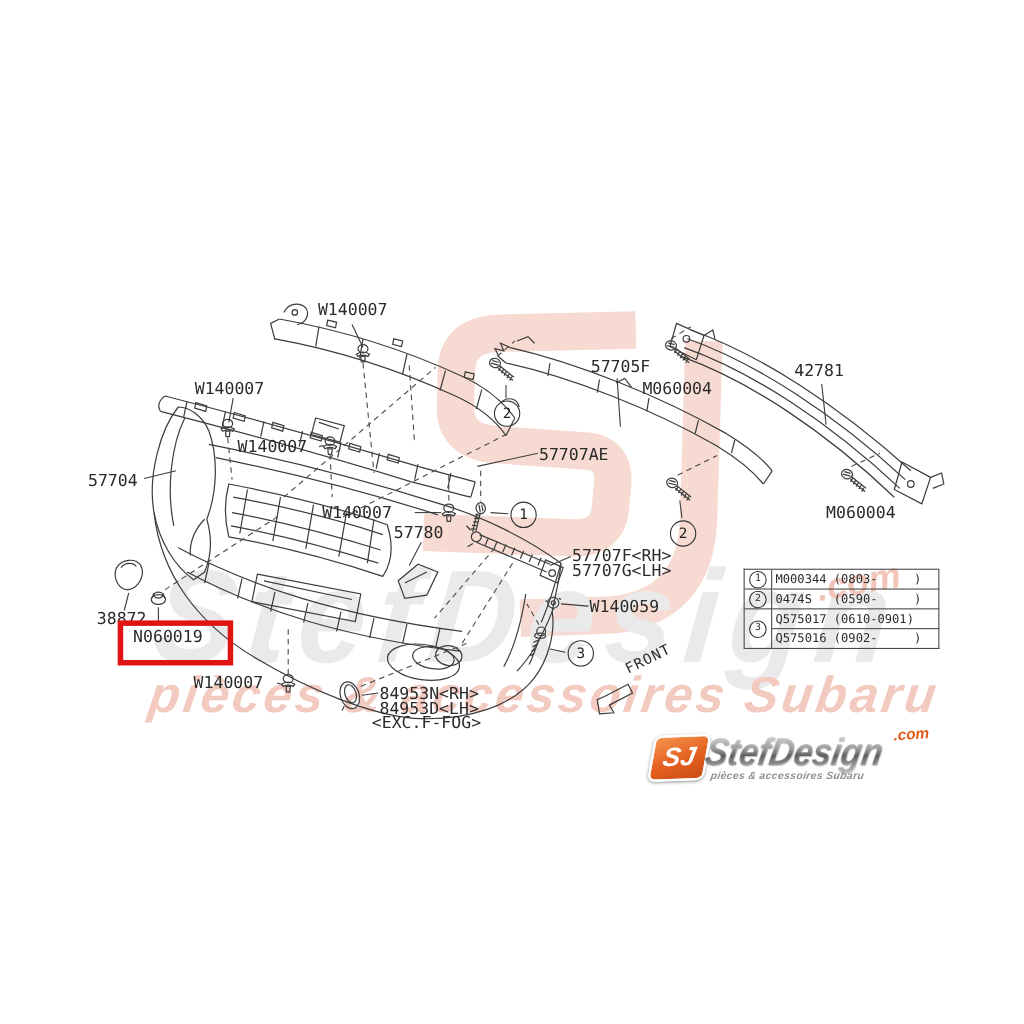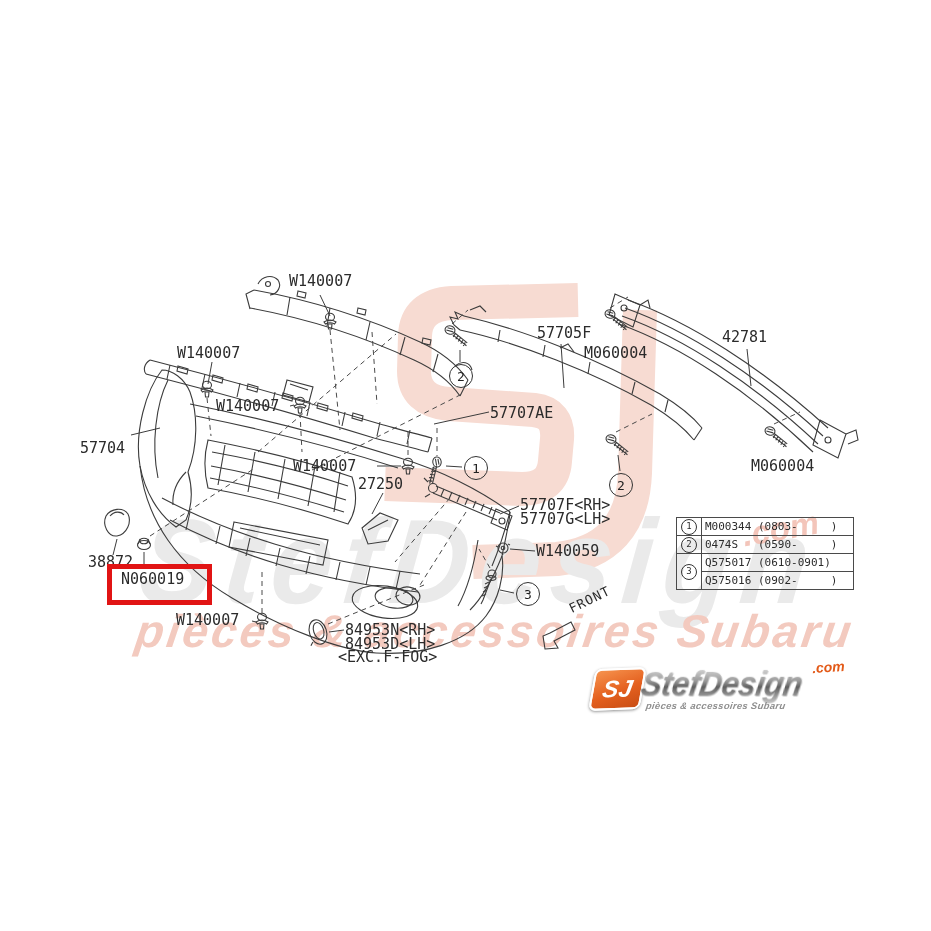--- a/index.html
+++ b/index.html
@@ -255,23 +255,23 @@
     </g>
 
     <g fill="none" stroke="#3c3c3c" stroke-width="1.1">
       <path d="M545,649 L558,648 L554,641 L575,630 L571,622 L550,633 L543,636 Z"></path>
     </g>
   </svg>
 
   <div class="lbl" style="left:289px;top:272px">W140007</div>
   <div class="lbl" style="left:177px;top:344px">W140007</div>
   <div class="lbl" style="left:216px;top:397px">W140007</div>
-  <div class="lbl" style="left:80px;top:439px">57704</div>
+  <div class="lbl" style="left:80px;top:428px">57704</div>
   <div class="lbl" style="left:293px;top:457px">W140007</div>
-  <div class="lbl" style="left:358px;top:475px">27250</div>
+  <div class="lbl" style="left:358px;top:475px">57780</div>
   <div class="lbl" style="left:537px;top:324px">57705F</div>
   <div class="lbl" style="left:584px;top:344px">M060004</div>
   <div class="lbl" style="left:722px;top:328px">42781</div>
   <div class="lbl" style="left:490px;top:404px">57707AE</div>
   <div class="lbl" style="left:751px;top:457px">M060004</div>
   <div class="lbl" style="left:520px;top:496px">57707F&lt;RH&gt;</div>
   <div class="lbl" style="left:520px;top:510px">57707G&lt;LH&gt;</div>
   <div class="lbl" style="left:536px;top:542px">W140059</div>
   <div class="lbl" style="left:88px;top:553px">38872</div>
   <div class="lbl" style="left:121px;top:570px">N060019</div>

